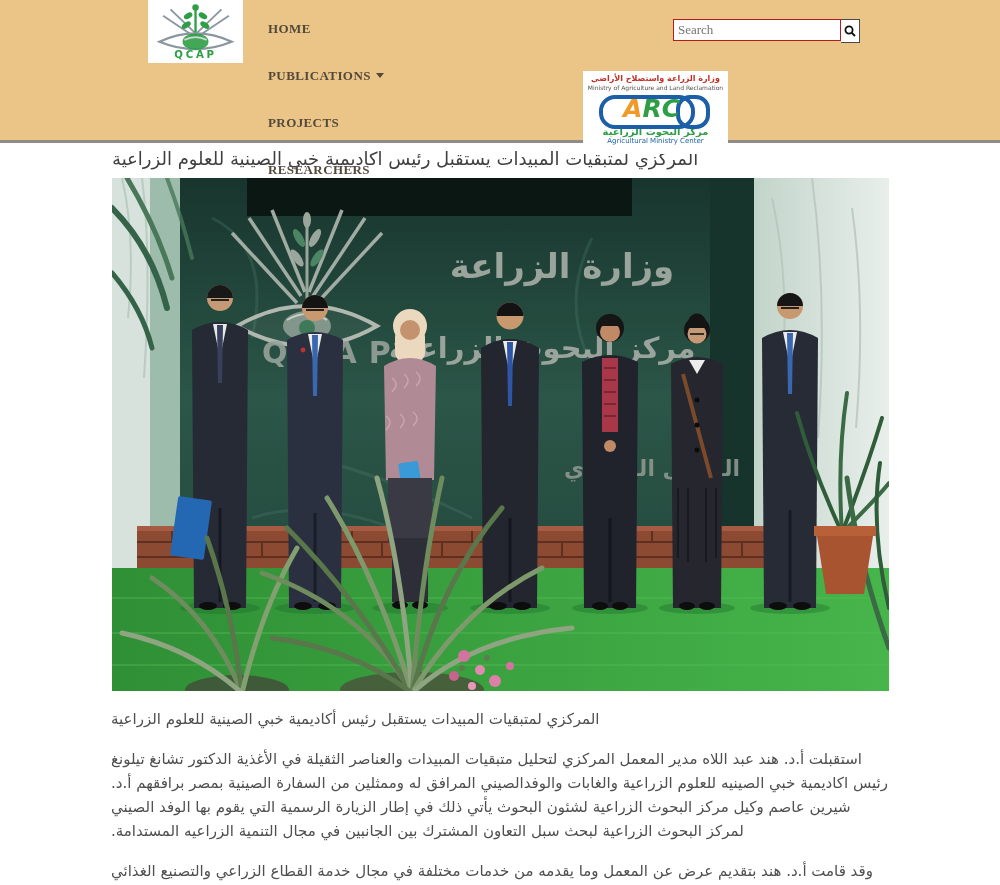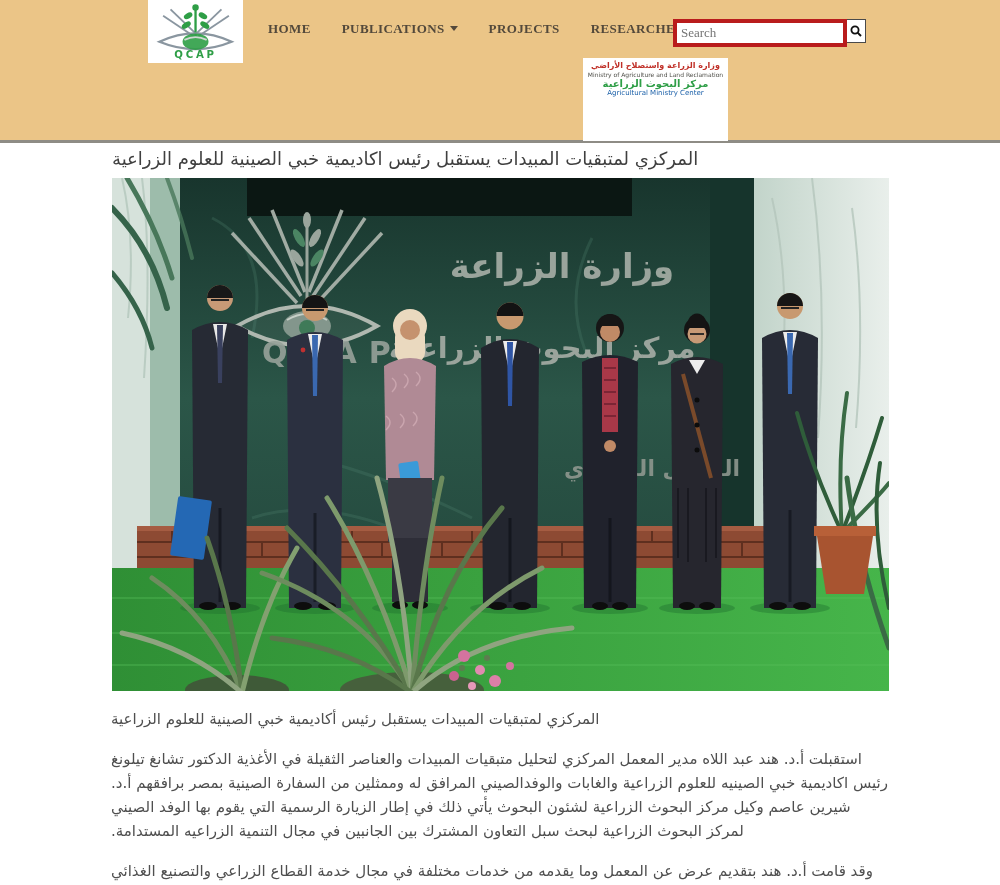--- a/index.html
+++ b/index.html
@@ -2,33 +2,33 @@
 <html><head>
 <meta charset="utf-8">
 <style>
   html,body{margin:0;padding:0;background:#fff;}
   body{width:1000px;height:885px;overflow:hidden;font-family:"Liberation Sans","DejaVu Sans",sans-serif;}
 
   
   .header{position:relative;height:140px;background:#ebc587;border-bottom:3px solid #8e8c85;}
   .qcap-box{position:absolute;left:148px;top:0;width:95px;height:63px;background:#fff;
             display:flex;align-items:center;justify-content:center;cursor:pointer;}
-  .main-nav{position:absolute;left:268px;top:21px;display:flex;gap:31px;}
+  .main-nav{position:absolute;left:268px;top:21px;display:flex;gap:31px;flex-direction:column;}
   .nav-item{font-family:"Liberation Serif","DejaVu Serif",serif;font-weight:bold;font-size:13px;
             letter-spacing:.4px;color:#53493b;text-decoration:none;cursor:pointer;white-space:nowrap;}
   .caret{display:inline-block;width:0;height:0;margin-left:5px;vertical-align:2px;
          border-left:4px solid transparent;border-right:4px solid transparent;border-top:5px solid #53493b;}
   .search-area{position:absolute;left:673px;top:19px;display:flex;align-items:stretch;}
-  .search-input{width:158px;height:20px;border:4px solid #b91c1c;font-family:"Liberation Serif","DejaVu Serif",serif;
+  .search-input{width:158px;height:20px;border:1px solid #b91c1c;font-family:"Liberation Serif","DejaVu Serif",serif;
                 font-size:13px;color:#333;padding:0 4px;outline:none;background:#fff;}
   .search-btn{width:19px;height:24px;background:#fff;border:1px solid #4a4a4a;border-left:none;
               display:flex;align-items:center;justify-content:center;padding:0;cursor:pointer;}
 
   
-  .arc-box{position:absolute;left:583px;top:58px;width:145px;height:83px;background:#fff;
+  .arc-box{position:absolute;left:583px;top:71px;width:145px;height:83px;background:#fff;
            text-align:center;font-family:"DejaVu Sans",sans-serif;overflow:hidden;}
   .arc-ar-top{color:#c03028;font-size:8px;font-weight:bold;line-height:10px;padding-top:3px;direction:rtl;}
   .arc-en-top{color:#50504a;font-size:6px;line-height:7px;}
   .arc-rings{position:relative;height:33px;margin:2px 12px 0 12px;}
   .ring1{position:absolute;left:4px;top:2px;width:88px;height:26px;border:4px solid #1a5fa8;border-radius:16px;}
   .ring2{position:absolute;right:6px;top:2px;width:26px;height:26px;border:4px solid #1a5fa8;border-radius:14px;}
   .arc-word{position:absolute;left:0;right:8px;top:0;font-size:25px;font-weight:bold;font-style:italic;line-height:32px;}
   .arc-a{color:#f09a28;}
   .arc-rc{color:#2e9e46;}
   .arc-ar-bottom{color:#2e9e46;font-size:10px;font-weight:bold;line-height:11px;direction:rtl;}
@@ -81,20 +81,25 @@
       <svg width="12" height="12" viewBox="0 0 12 12">
         <circle cx="5" cy="5" r="3.6" fill="none" stroke="#111" stroke-width="1.8"></circle>
         <line x1="7.6" y1="7.6" x2="11" y2="11" stroke="#111" stroke-width="2"></line>
       </svg>
     </button>
   </div>
 
   <div class="arc-box">
     <div class="arc-ar-top">وزارة الزراعة واستصلاح الأراضي</div>
     <div class="arc-en-top">Ministry of Agriculture and Land Reclamation</div>
+    <div class="arc-rings">
+      <span class="ring1"></span>
+      <span class="ring2"></span>
+      <span class="arc-word"><span class="arc-a">A</span><span class="arc-rc">RC</span></span>
+    </div>
     <div class="arc-ar-bottom">مركز البحوث الزراعية</div>
     <div class="arc-en-bottom">Agricultural Ministry Center</div>
   </div>
 </div>
 
 <div class="content">
 
   <h1 class="article-title">المركزي لمتبقيات المبيدات يستقبل رئيس اكاديمية خبي الصينية للعلوم الزراعية</h1>
 
   <div class="photo-wrap">

